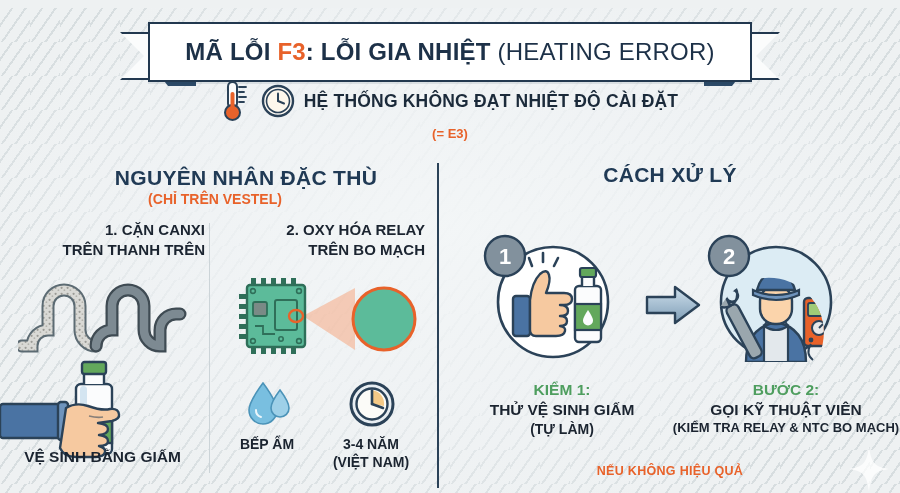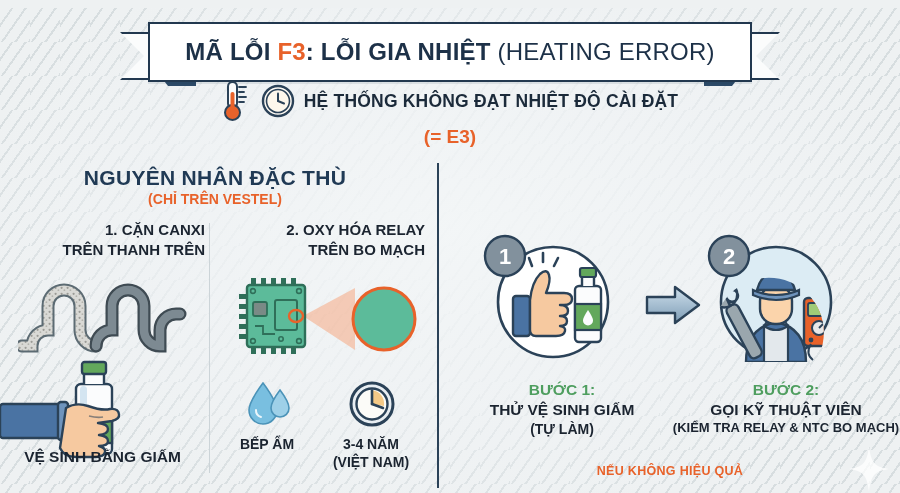--- a/index.html
+++ b/index.html
@@ -32,25 +32,25 @@
   #plate{position:absolute;left:28px;right:28px;top:0;height:56px;background:#ffffff;border:2px solid #22384f;
          display:flex;align-items:center;justify-content:center;box-shadow:0 2px 0 rgba(34,56,79,.10);}
   #plateTxt{font-size:24px;font-weight:700;color:#1d3148;letter-spacing:.2px;white-space:nowrap;}
   #plateTxt .code{color:#e8622a;}
   #plateTxt .thin{font-weight:400;}
 
   
   #sub{position:absolute;left:0;right:0;top:72px;text-align:center;}
   #subRow{display:flex;align-items:center;justify-content:center;gap:9px;}
   #subTxt{font-size:17.5px;font-weight:700;color:#1b2a3a;letter-spacing:.2px;}
-  #subAlt{margin-top:4px;font-size:19px;font-weight:700;color:#e8622a;}
+  #subAlt{margin-top:4px;font-size:13px;font-weight:700;color:#e8622a;}
 
   
   .secTitle{position:absolute;font-size:21px;font-weight:700;color:#203a55;letter-spacing:.3px;text-align:center;}
-  #leftTitle{left:0;top:158px;width:430px;}
+  #leftTitle{left:0;top:158px;width:430px;padding-left:31px;}
   #leftSub{position:absolute;left:0;top:183px;width:430px;text-align:center;font-size:14px;font-weight:700;color:#e8622a;}
   #rightTitle{left:440px;top:155px;width:460px;}
 
   
   #mainDiv{position:absolute;left:437px;top:155px;width:2px;height:325px;background:#2b4258;}
   #leftDiv{position:absolute;left:209px;top:215px;width:1px;height:250px;background:#ccd4d8;}
 
   
   .colHead{position:absolute;text-align:right;font-size:15px;font-weight:700;color:#1b2430;line-height:1.32;}
   #c1Head{left:0;top:212px;width:205px;}
@@ -240,20 +240,21 @@
       <path d="M24 24 L24 10 A14 14 0 0 1 36 26 Z" fill="#f4c987"></path>
       <line x1="24" y1="24" x2="24" y2="10.5" stroke="#2b4258" stroke-width="2.6" stroke-linecap="round"></line>
       <line x1="24" y1="24" x2="35" y2="28" stroke="#2b4258" stroke-width="2.6" stroke-linecap="round"></line>
     </svg>
   </div>
   <div class="iconCap" id="yearCap">
     <div>3-4 NĂM</div>
     <div>(VIỆT NAM)</div>
   </div>
 
+  <div class="secTitle" id="rightTitle">CÁCH XỬ LÝ</div>
 
   <div style="position:absolute;left:487px;top:232px;">
     <svg width="126" height="122" viewBox="0 0 126 122">
       <circle cx="66" cy="62" r="55" fill="#ffffff" stroke="#2b4258" stroke-width="2.6"></circle>
 
       <g>
         <g stroke="#2b4258" stroke-width="2.6" stroke-linecap="round">
           <line x1="45" y1="26" x2="42" y2="18"></line>
           <line x1="56" y1="22" x2="56" y2="13"></line>
           <line x1="67" y1="26" x2="71" y2="18"></line>
@@ -322,21 +323,21 @@
     </svg>
   </div>
   <div style="position:absolute;left:707px;top:226px;">
     <svg width="44" height="44" viewBox="0 0 44 44">
       <circle cx="22" cy="22" r="20" fill="#82919d" stroke="#2b4258" stroke-width="2.4"></circle>
       <text x="22" y="30" text-anchor="middle" font-family="Liberation Sans, sans-serif" font-size="22" font-weight="700" fill="#ffffff" id="b2">2</text>
     </svg>
   </div>
 
   <div class="stepCap" id="s1Cap">
-    <div class="stepNum">BƯỚC 1:</div>
+    <div class="stepNum">KIỂM 1:</div>
     <div class="stepTitle">THỬ VỆ SINH GIẤM</div>
     <div class="stepNote">(TỰ LÀM)</div>
   </div>
 
   <div class="stepCap" id="s2Cap">
     <div class="stepNum">BƯỚC 2:</div>
     <div class="stepTitle">GỌI KỸ THUẬT VIÊN</div>
     <div class="stepNoteSm">(KIỂM TRA RELAY &amp; NTC BO MẠCH)</div>
   </div>
 

